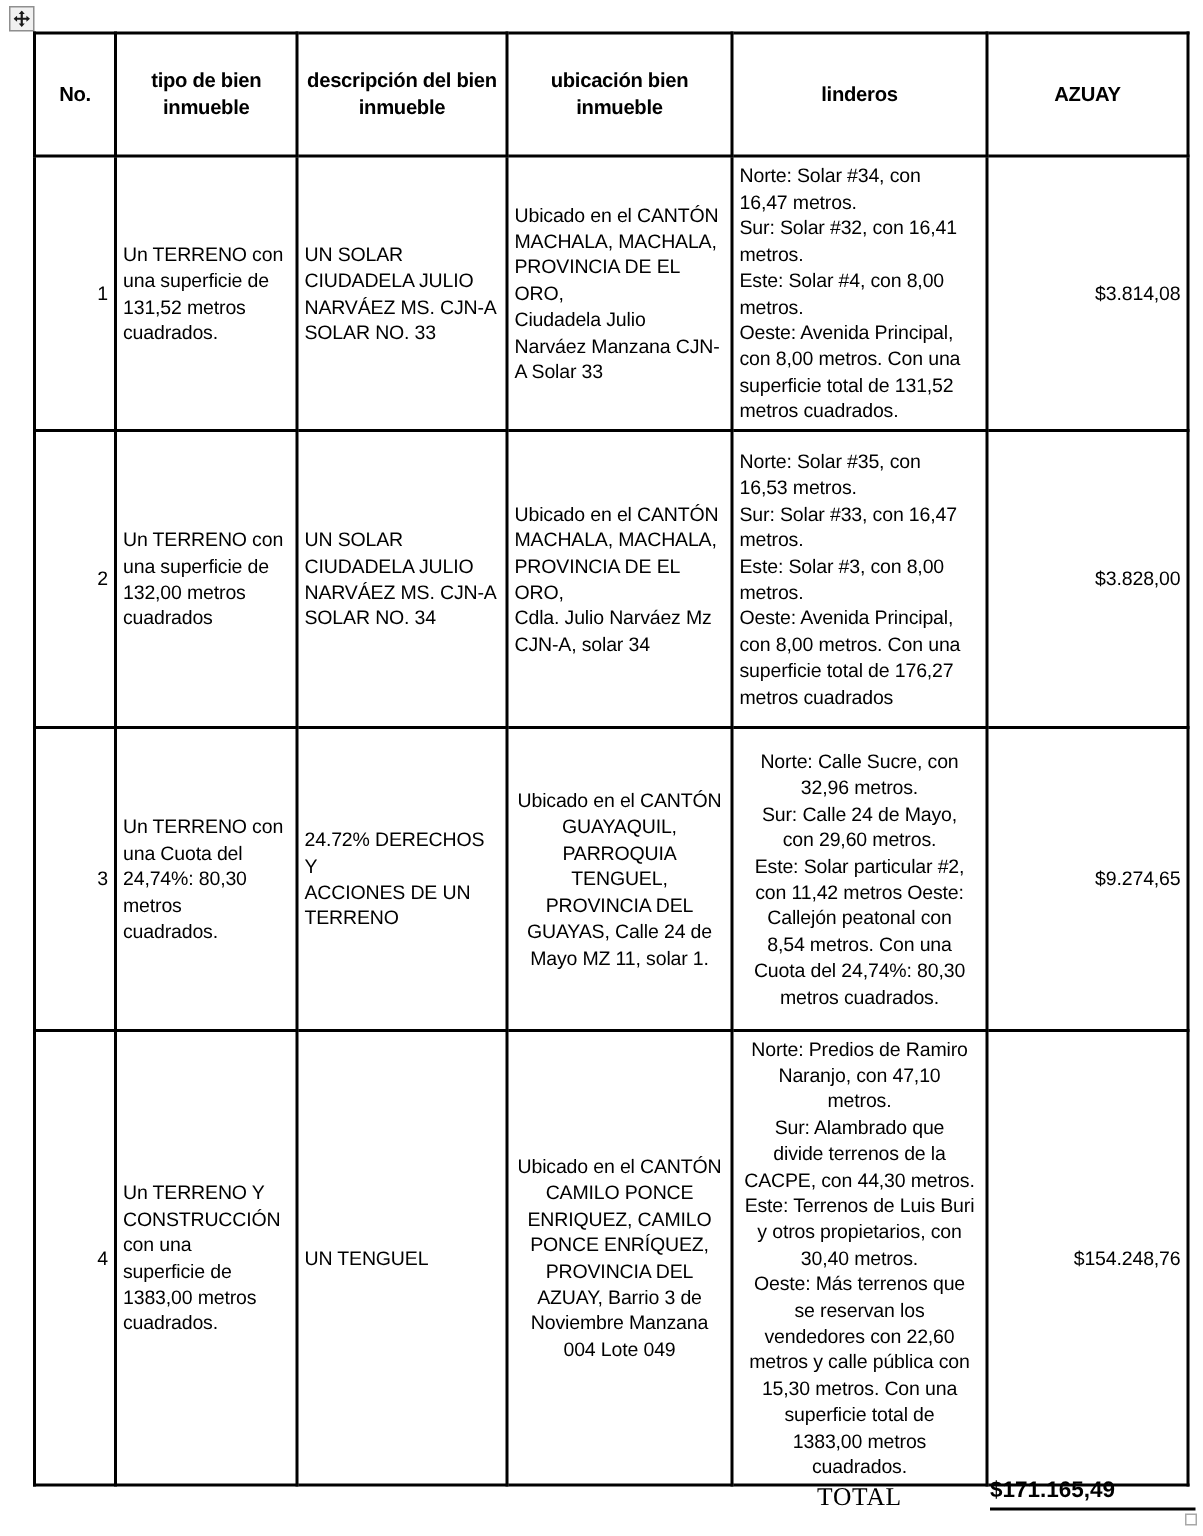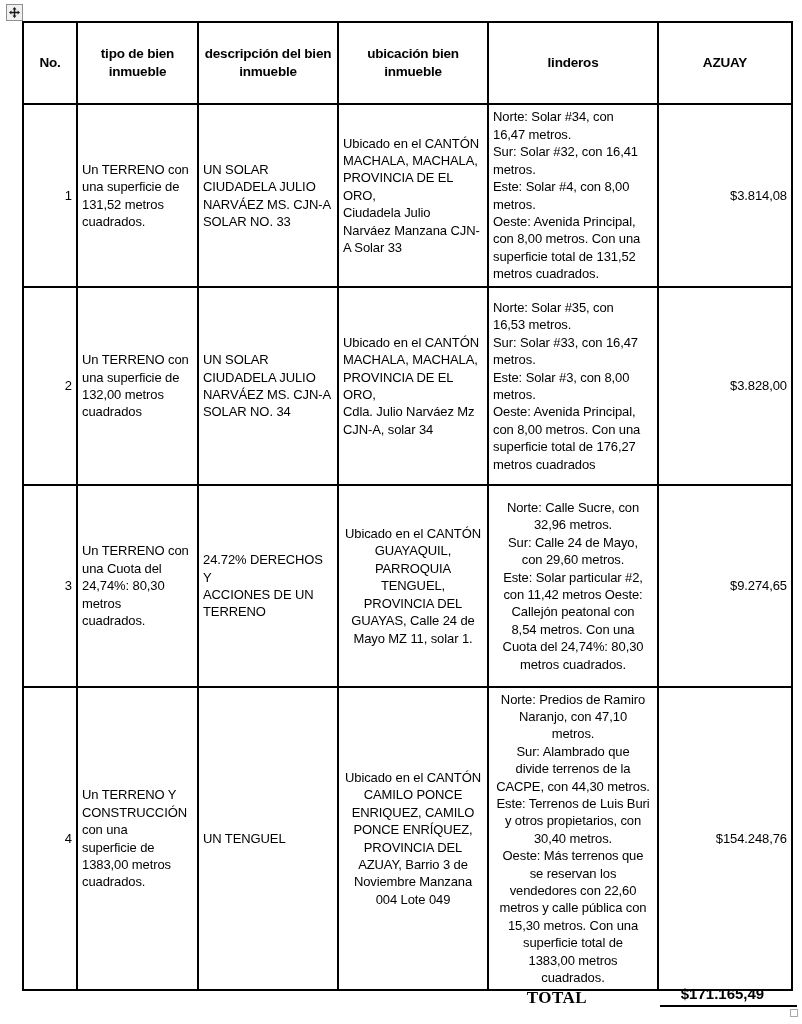--- a/index.html
+++ b/index.html
@@ -49,28 +49,28 @@
   td.al        { text-align:left;margin-left:36px; }
   td.ac        { text-align:center; }
   td.valor     { text-align:right; font-size:13.5px; white-space:nowrap; }
   tr.hdr  { height:82px; }
   tr.r1   { height:183px; }
   tr.r2   { height:198px; }
   tr.r3   { height:202px; }
   tr.r4   { height:303px; }
   
   .total-label {
-    position:absolute; left:472px; top:988px; width:170px;
+    position:absolute; left:488px; top:988px; width:170px;
     text-align:center;
     font-family:"Liberation Serif", serif;
-    font-weight:bold; font-size:17px; letter-spacing:0.5px;
+    font-weight:normal; font-size:17px; letter-spacing:0.5px;
   }
   .total-value {
     position:absolute; left:660px; top:985px; width:137px;
-    text-align:center; padding-right:12px; padding-bottom:3px;
+    text-align:left; padding-right:12px; padding-bottom:3px;
     font-weight:bold; font-size:15px;
     border-bottom:2px solid #000000;
   }
   .resize-handle {
     position:absolute; left:790px; top:1009px;
     width:8px; height:8px;
     background:#ffffff;
     border:1px solid #a8a8a8;
     cursor:nwse-resize;
   }

